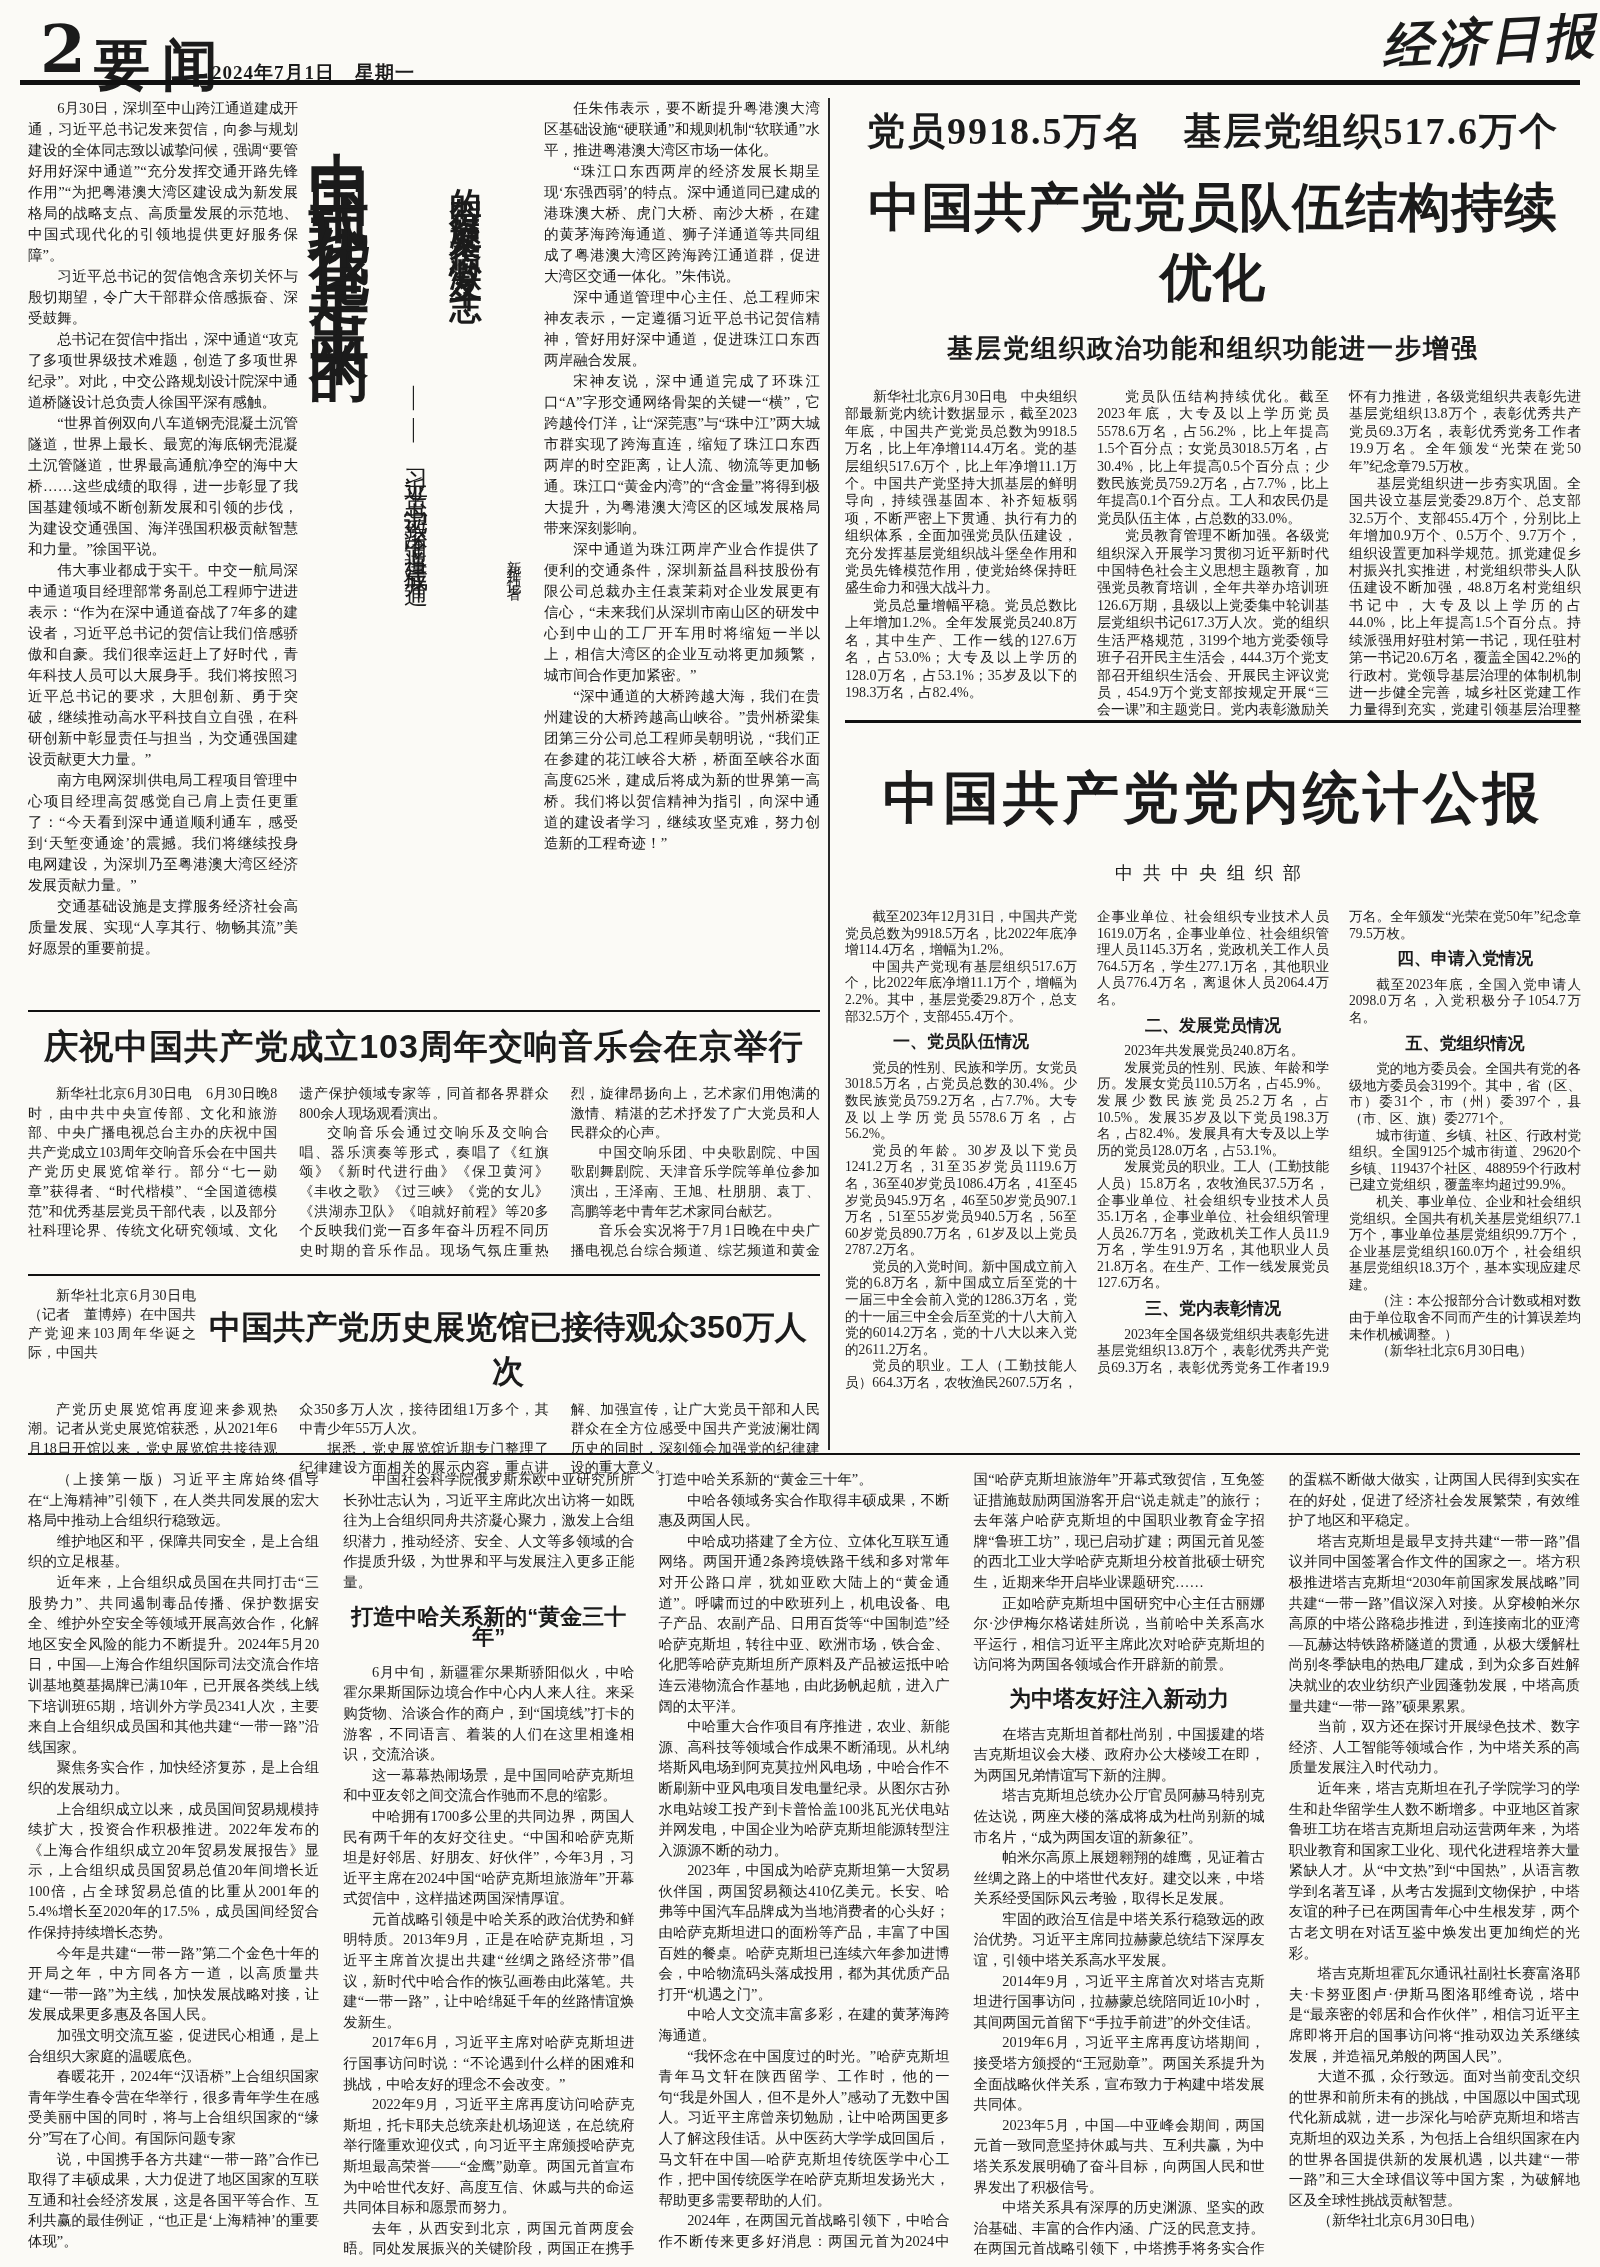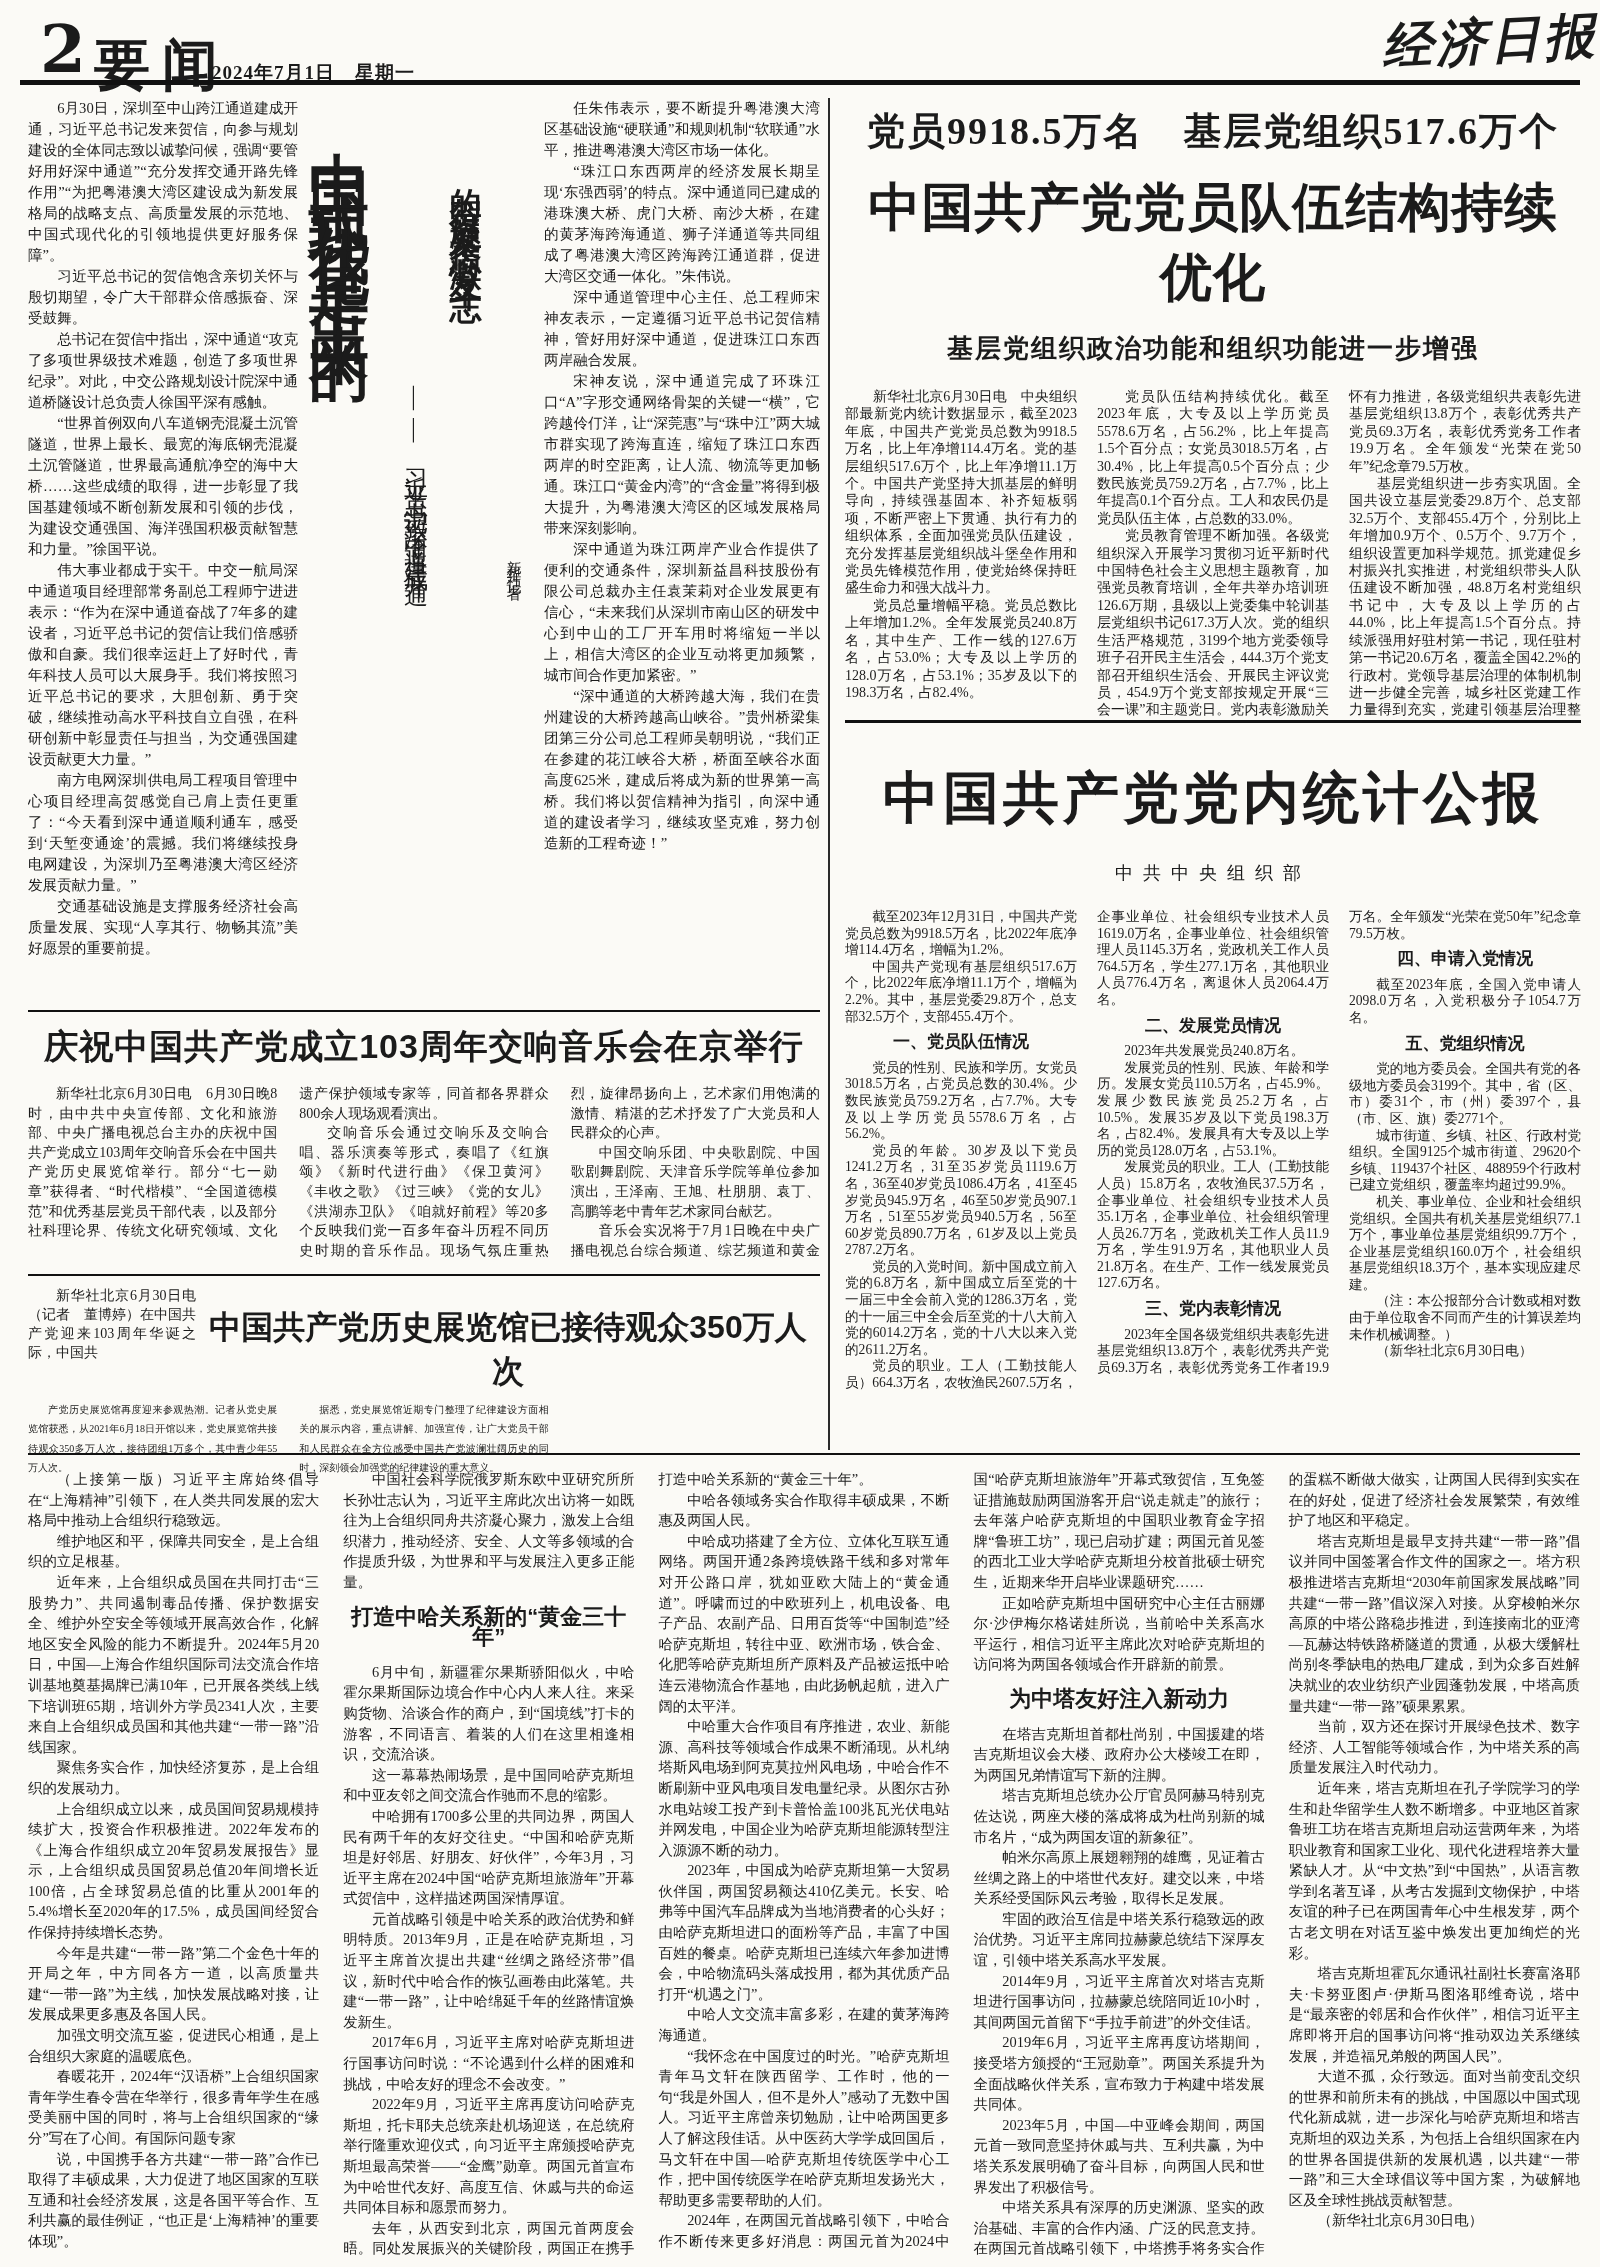--- a/index.html
+++ b/index.html
@@ -58,21 +58,21 @@
   .concert-body{margin-top:14px;height:178px;overflow:hidden;column-count:3;column-gap:22px;
                 font-size:14px;line-height:19.6px;}
 
   
   .museum{position:absolute;left:28px;top:1274px;width:792px;border-top:2px solid #111;padding-top:10px;}
   .museum-top{display:flex;}
   .museum-byline{width:168px;flex:none;font-size:14px;line-height:19px;}
   .museum-headline{flex:1;text-align:center;font-size:32px;font-weight:900;padding-top:20px;
                    font-family:"Liberation Sans","DejaVu Sans",sans-serif;}
   .museum-body{margin-top:6px;height:94px;overflow:hidden;column-count:3;column-gap:22px;
-               font-size:10px;line-height:19.4px;}
+               font-size:14px;line-height:19.4px;}
 
   
   .bottom{position:absolute;left:28px;top:1453px;width:1552px;height:810px;border-top:2px solid #111;
           padding-top:14px;overflow:hidden;column-count:5;column-gap:24px;
           font-size:14.4px;line-height:20.6px;}
   .bottom .subhead{font-size:22px;margin:14px 0;}
 </style>
 </head>
 <body>
 

